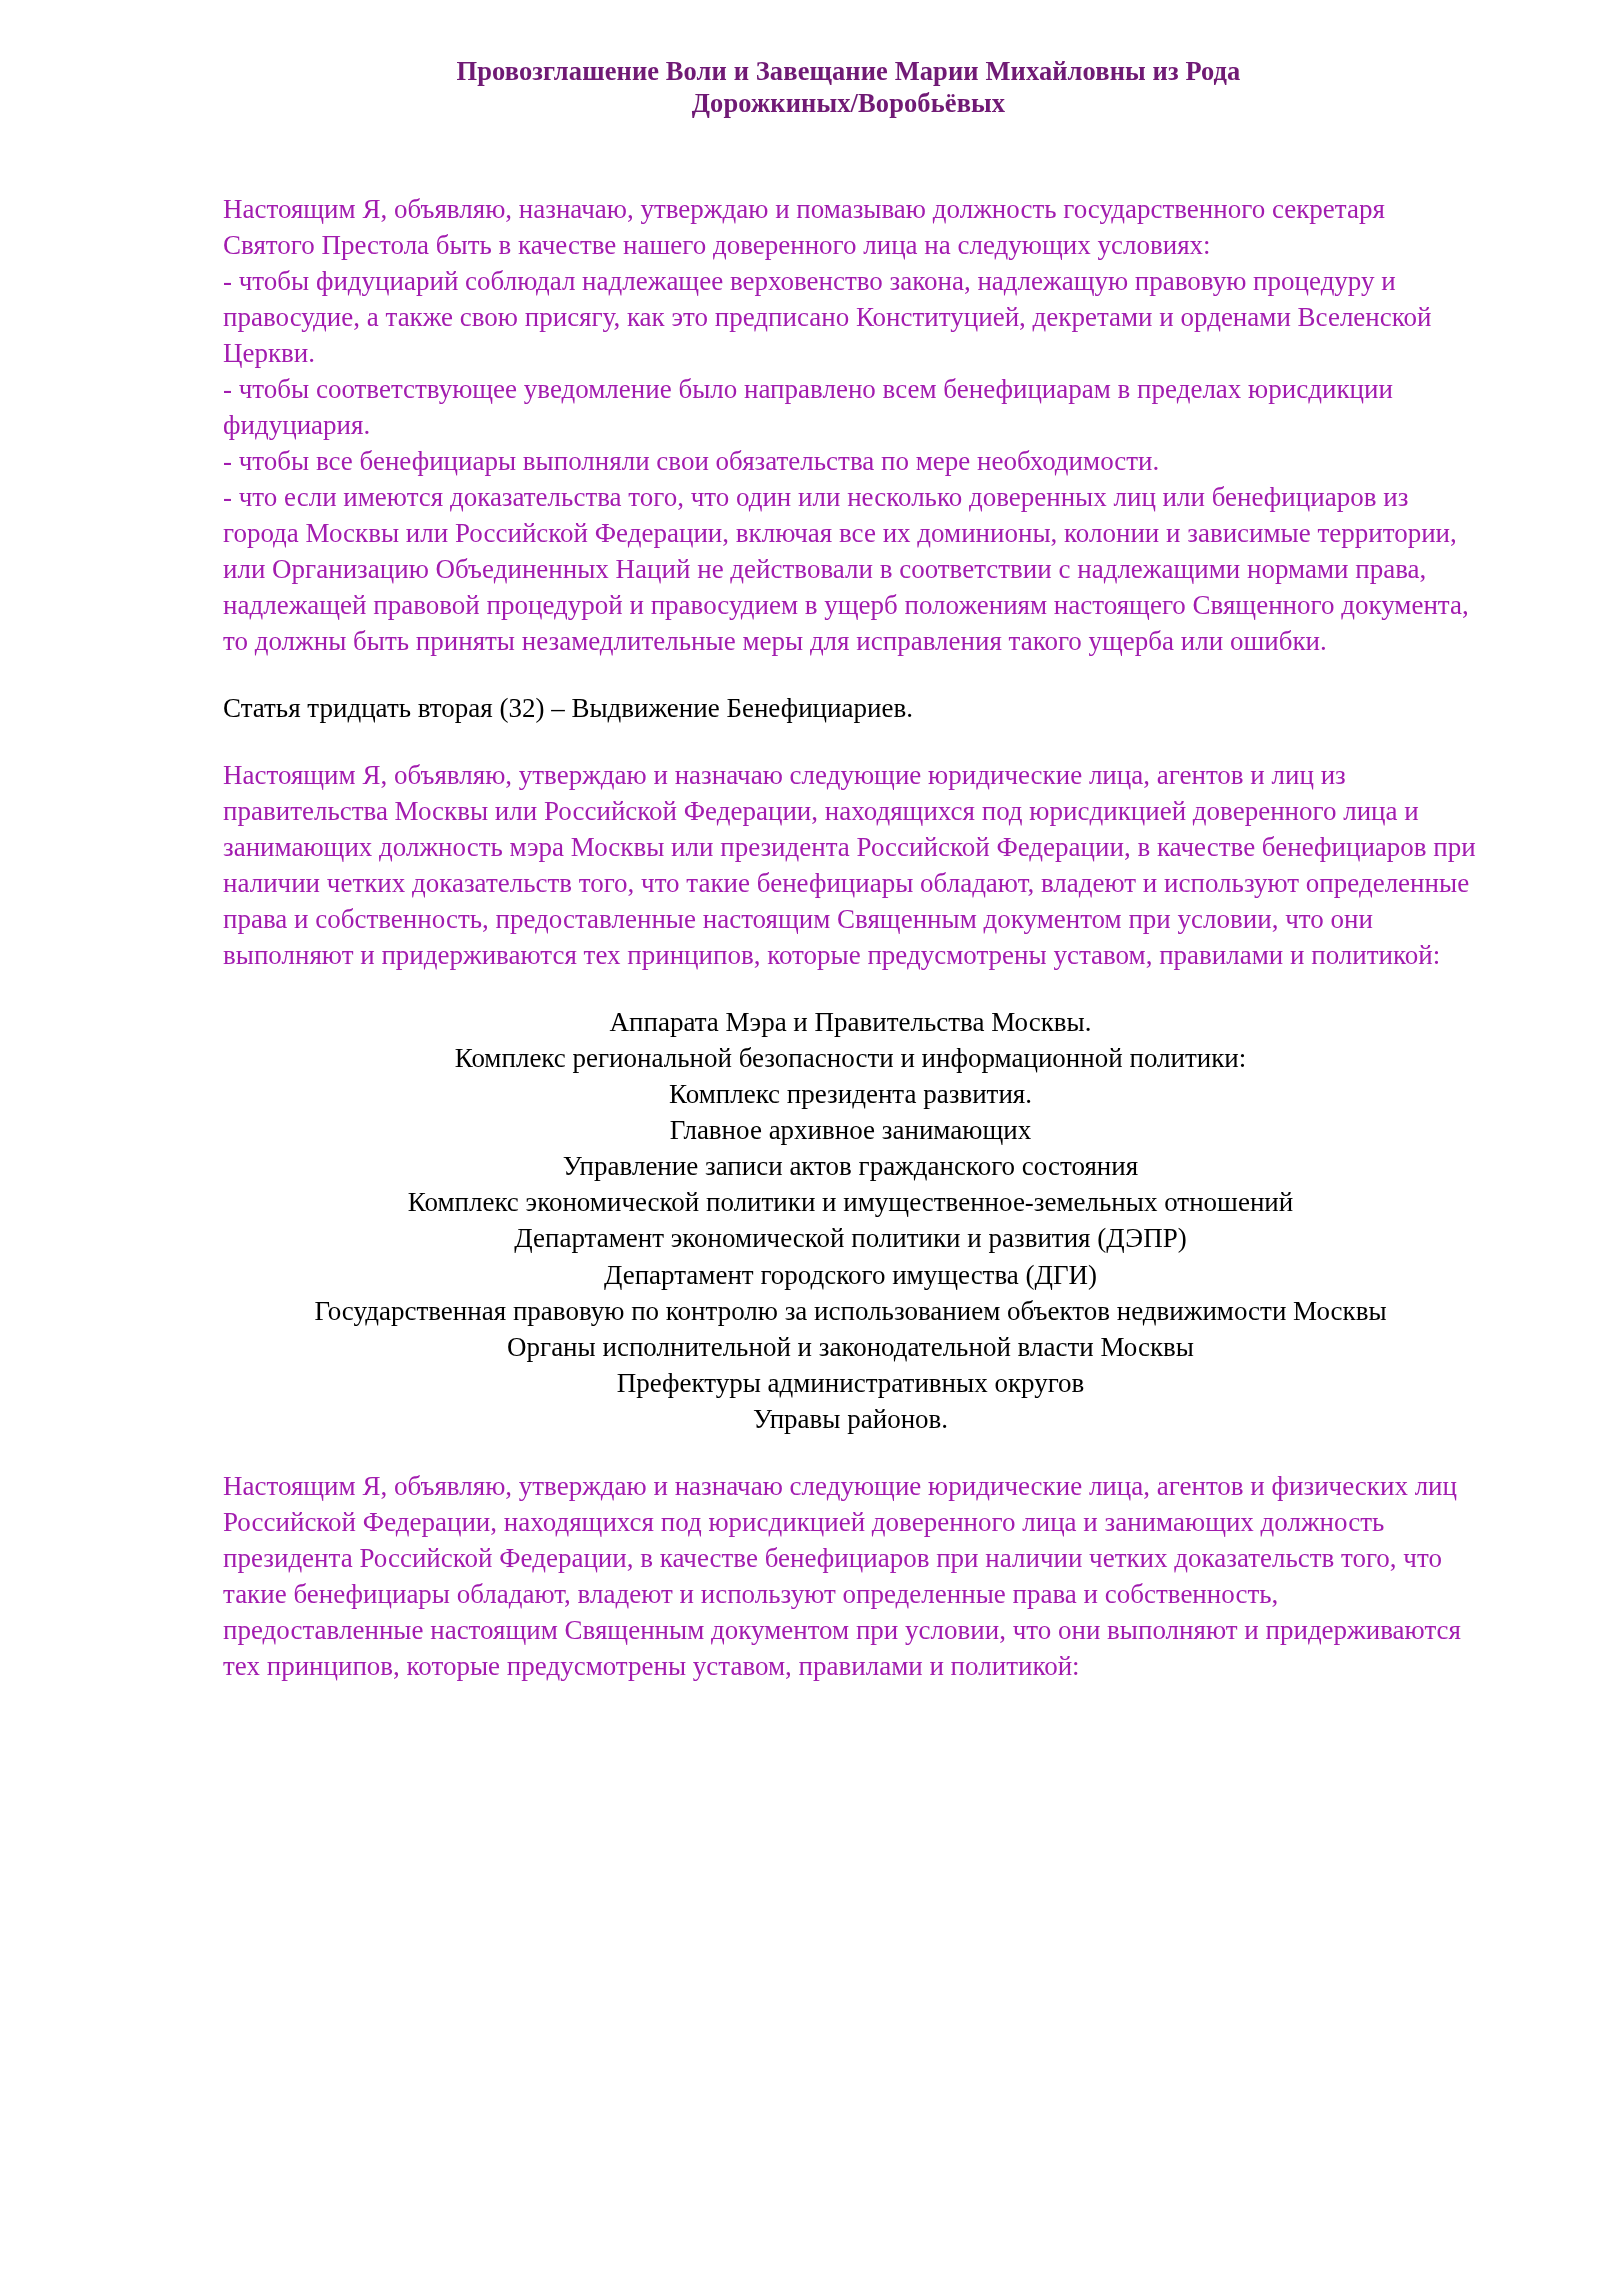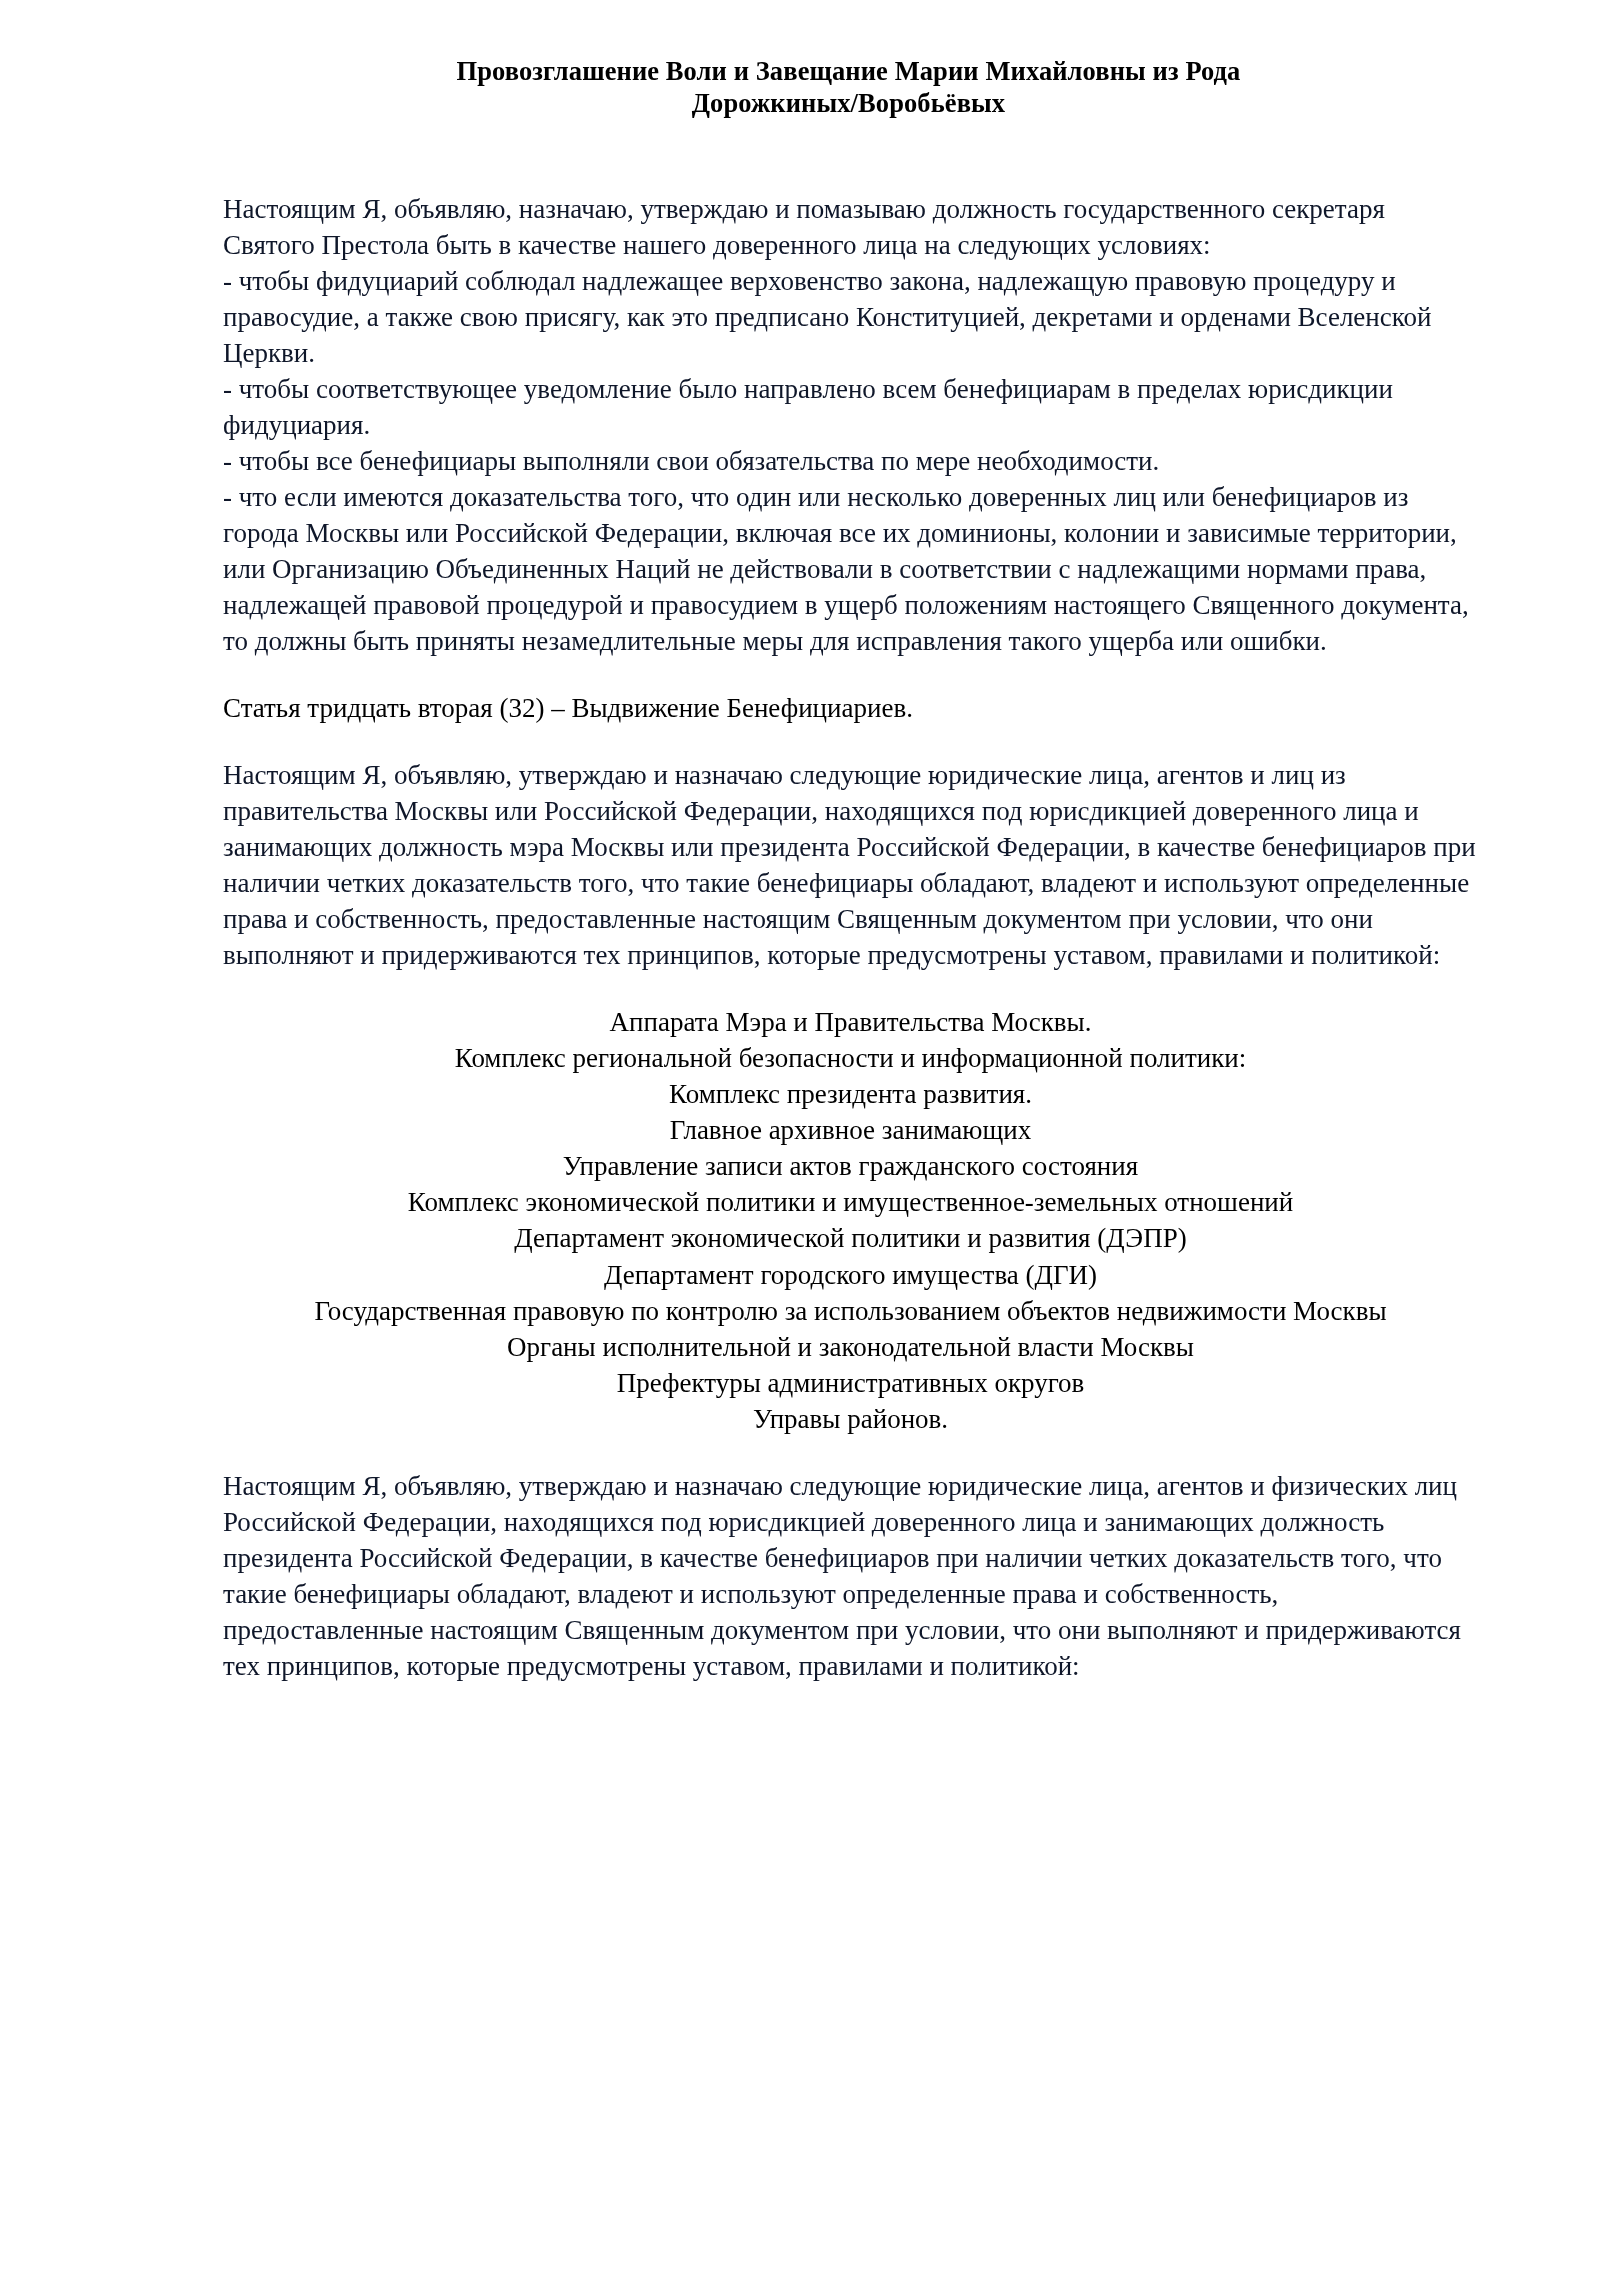--- a/index.html
+++ b/index.html
@@ -16,41 +16,41 @@
   .page {
     width: 1621px;
     min-height: 2293px;
     box-sizing: border-box;
     padding: 55px 147px 59px 223px;
     background: #ffffff;
     position: relative;
   }
   .doc-header {
     text-align: center;
-    color: #000000;
+    color: #701a75;
     font-weight: bold;
     font-size: 26.5px;
     line-height: 1.22;
     margin: 0 auto 0 auto;
     width: 1108px;
     letter-spacing: 0.1px;
   }
   .doc-header .line {
     display: block;
   }
   .body-area {
     margin-top: 71px;
     width: 1255px;
   }
   p.para {
     font-size: 27px;
     line-height: 1.335;
     margin: 0 0 0 0;
     text-align: left;
-    color: #0f172a;
+    color: #a21caf;
   }
   .gap {
     height: 31px;
   }
   .article-head {
     font-size: 27px;
     line-height: 1.335;
     margin: 0;
   }
   .article-head .bold {

